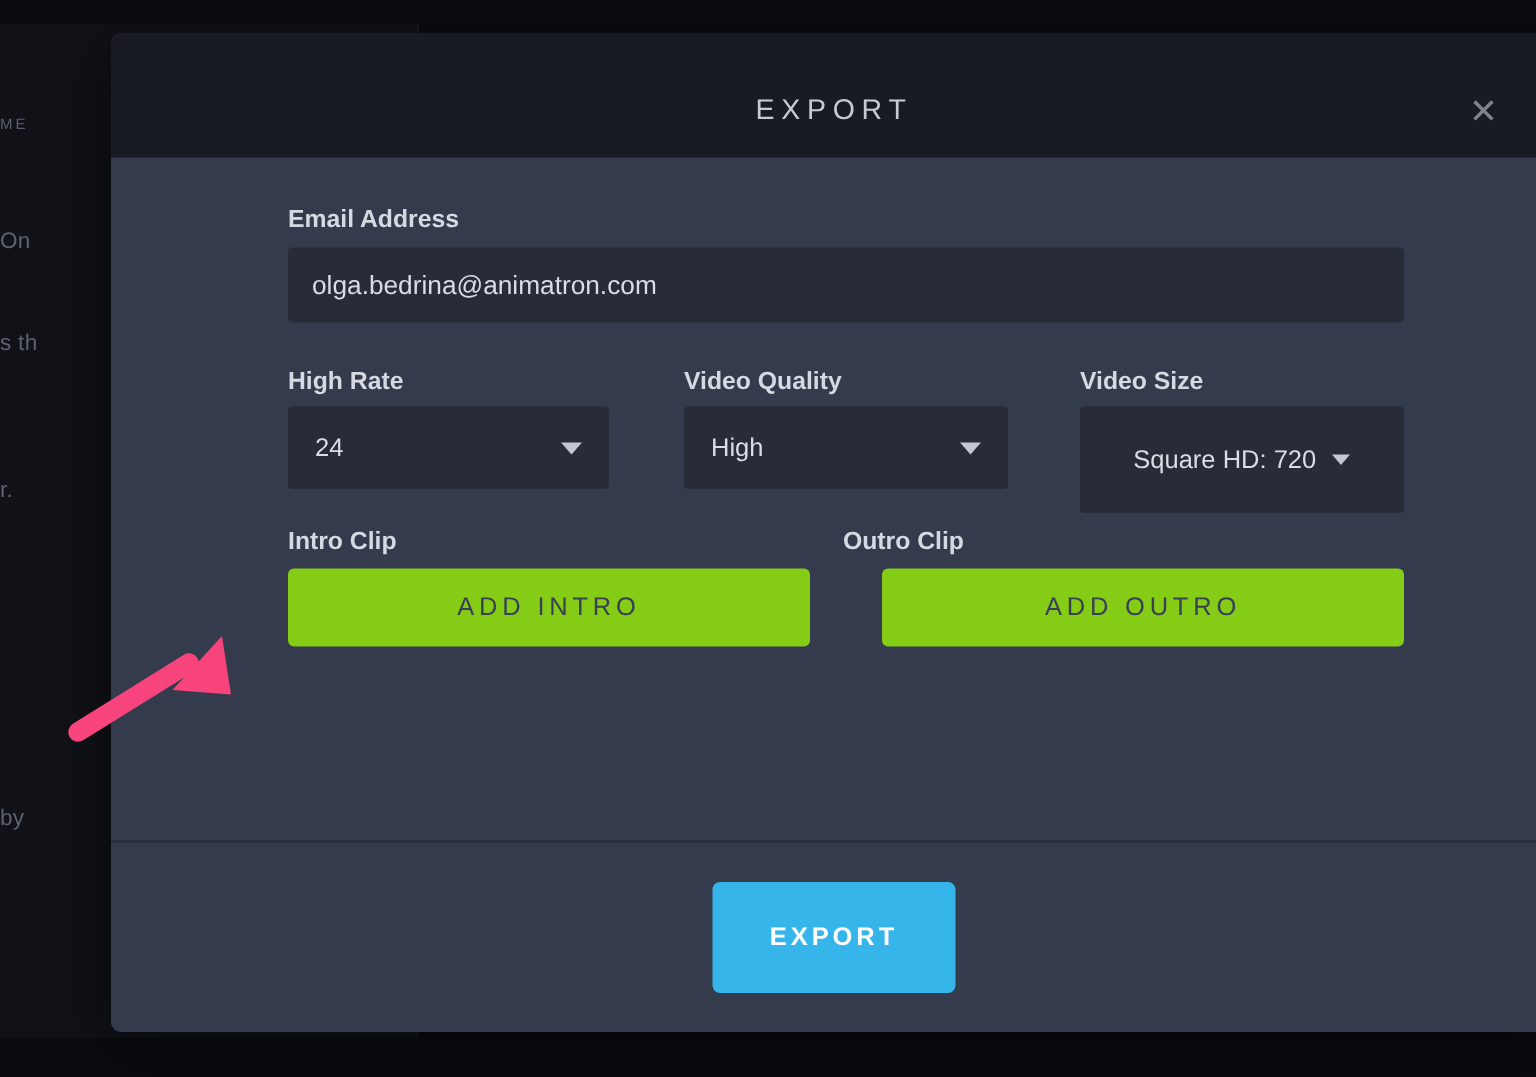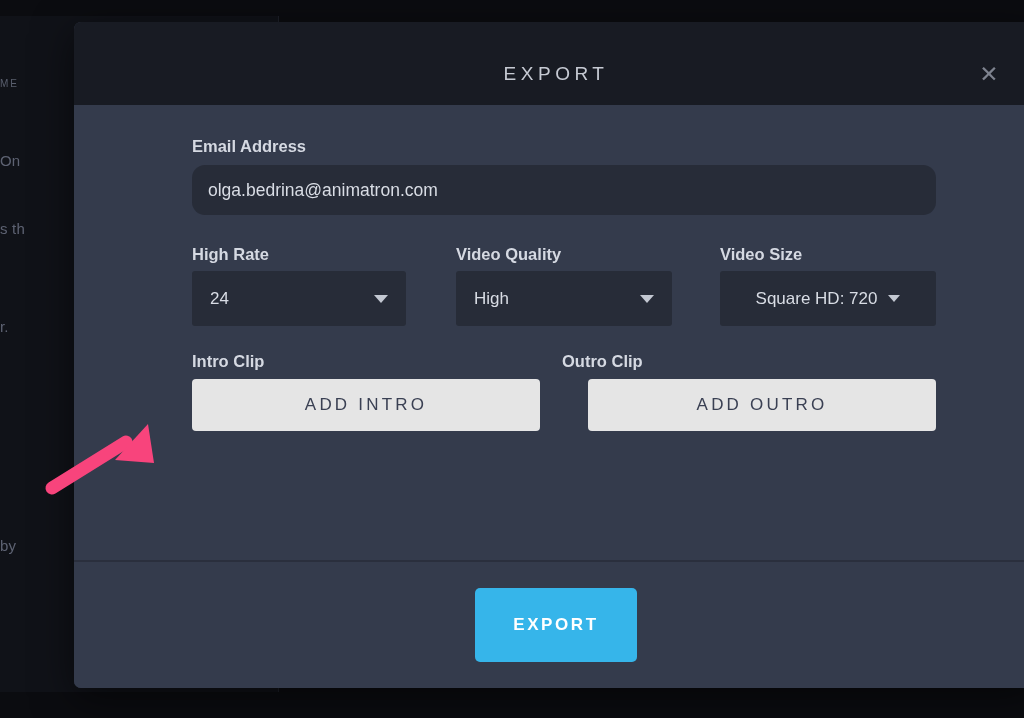--- a/index.html
+++ b/index.html
@@ -142,21 +142,21 @@
     position: absolute;
     color: #d5d9e2;
     font-size: 16.5px;
     font-weight: 700;
   }
 
   .text-input {
     position: absolute;
     background: #272c38;
     border: none;
-    border-radius: 13px;
+    border-radius: 3px;
     color: #d9dde5;
     font-family: "Liberation Sans", sans-serif;
     font-size: 17.5px;
     padding: 16px 16px;
     box-sizing: border-box;
     outline: none;
   }
 
   .select-box {
     position: absolute;
@@ -183,21 +183,21 @@
   .select-box.center-mode .caret {
     position: static;
     margin-left: 11px;
     border-left-width: 6px;
     border-right-width: 6px;
     border-top-width: 7px;
   }
 
   .clip-button {
     position: absolute;
-    background: #e5e5e5;
+    background: #84cc16;
     border: none;
     border-radius: 4px;
     color: #3a4053;
     font-family: "Liberation Sans", sans-serif;
     font-size: 17px;
     letter-spacing: 3.2px;
     font-weight: 400;
     cursor: pointer;
   }
 
@@ -335,21 +335,21 @@
       <span class="caret"></span>
     </div>
 
     <div class="field-label" style="left:382px; top:140px">Video Quality</div>
     <div class="select-box" style="left:382px; top:166px; width:216px; height:55px">
       <span class="sel-val">High</span>
       <span class="caret"></span>
     </div>
 
     <div class="field-label" style="left:646px; top:140px">Video Size</div>
-    <div class="select-box center-mode" style="left:646px; top:166px; width:216px; height:55px">
+    <div class="select-box center-mode" style="left:646px; top:166px; width:216px; height:71px">
       <span class="sel-val">Square HD: 720</span>
       <span class="caret"></span>
     </div>
 
     <div class="field-label" style="left:118px; top:247px">Intro Clip</div>
     <button class="clip-button" style="left:118px; top:274px; width:348px; height:52px">ADD INTRO</button>
 
     <div class="field-label" style="left:488px; top:247px">Outro Clip</div>
     <button class="clip-button" style="left:514px; top:274px; width:348px; height:52px">ADD OUTRO</button>
 

